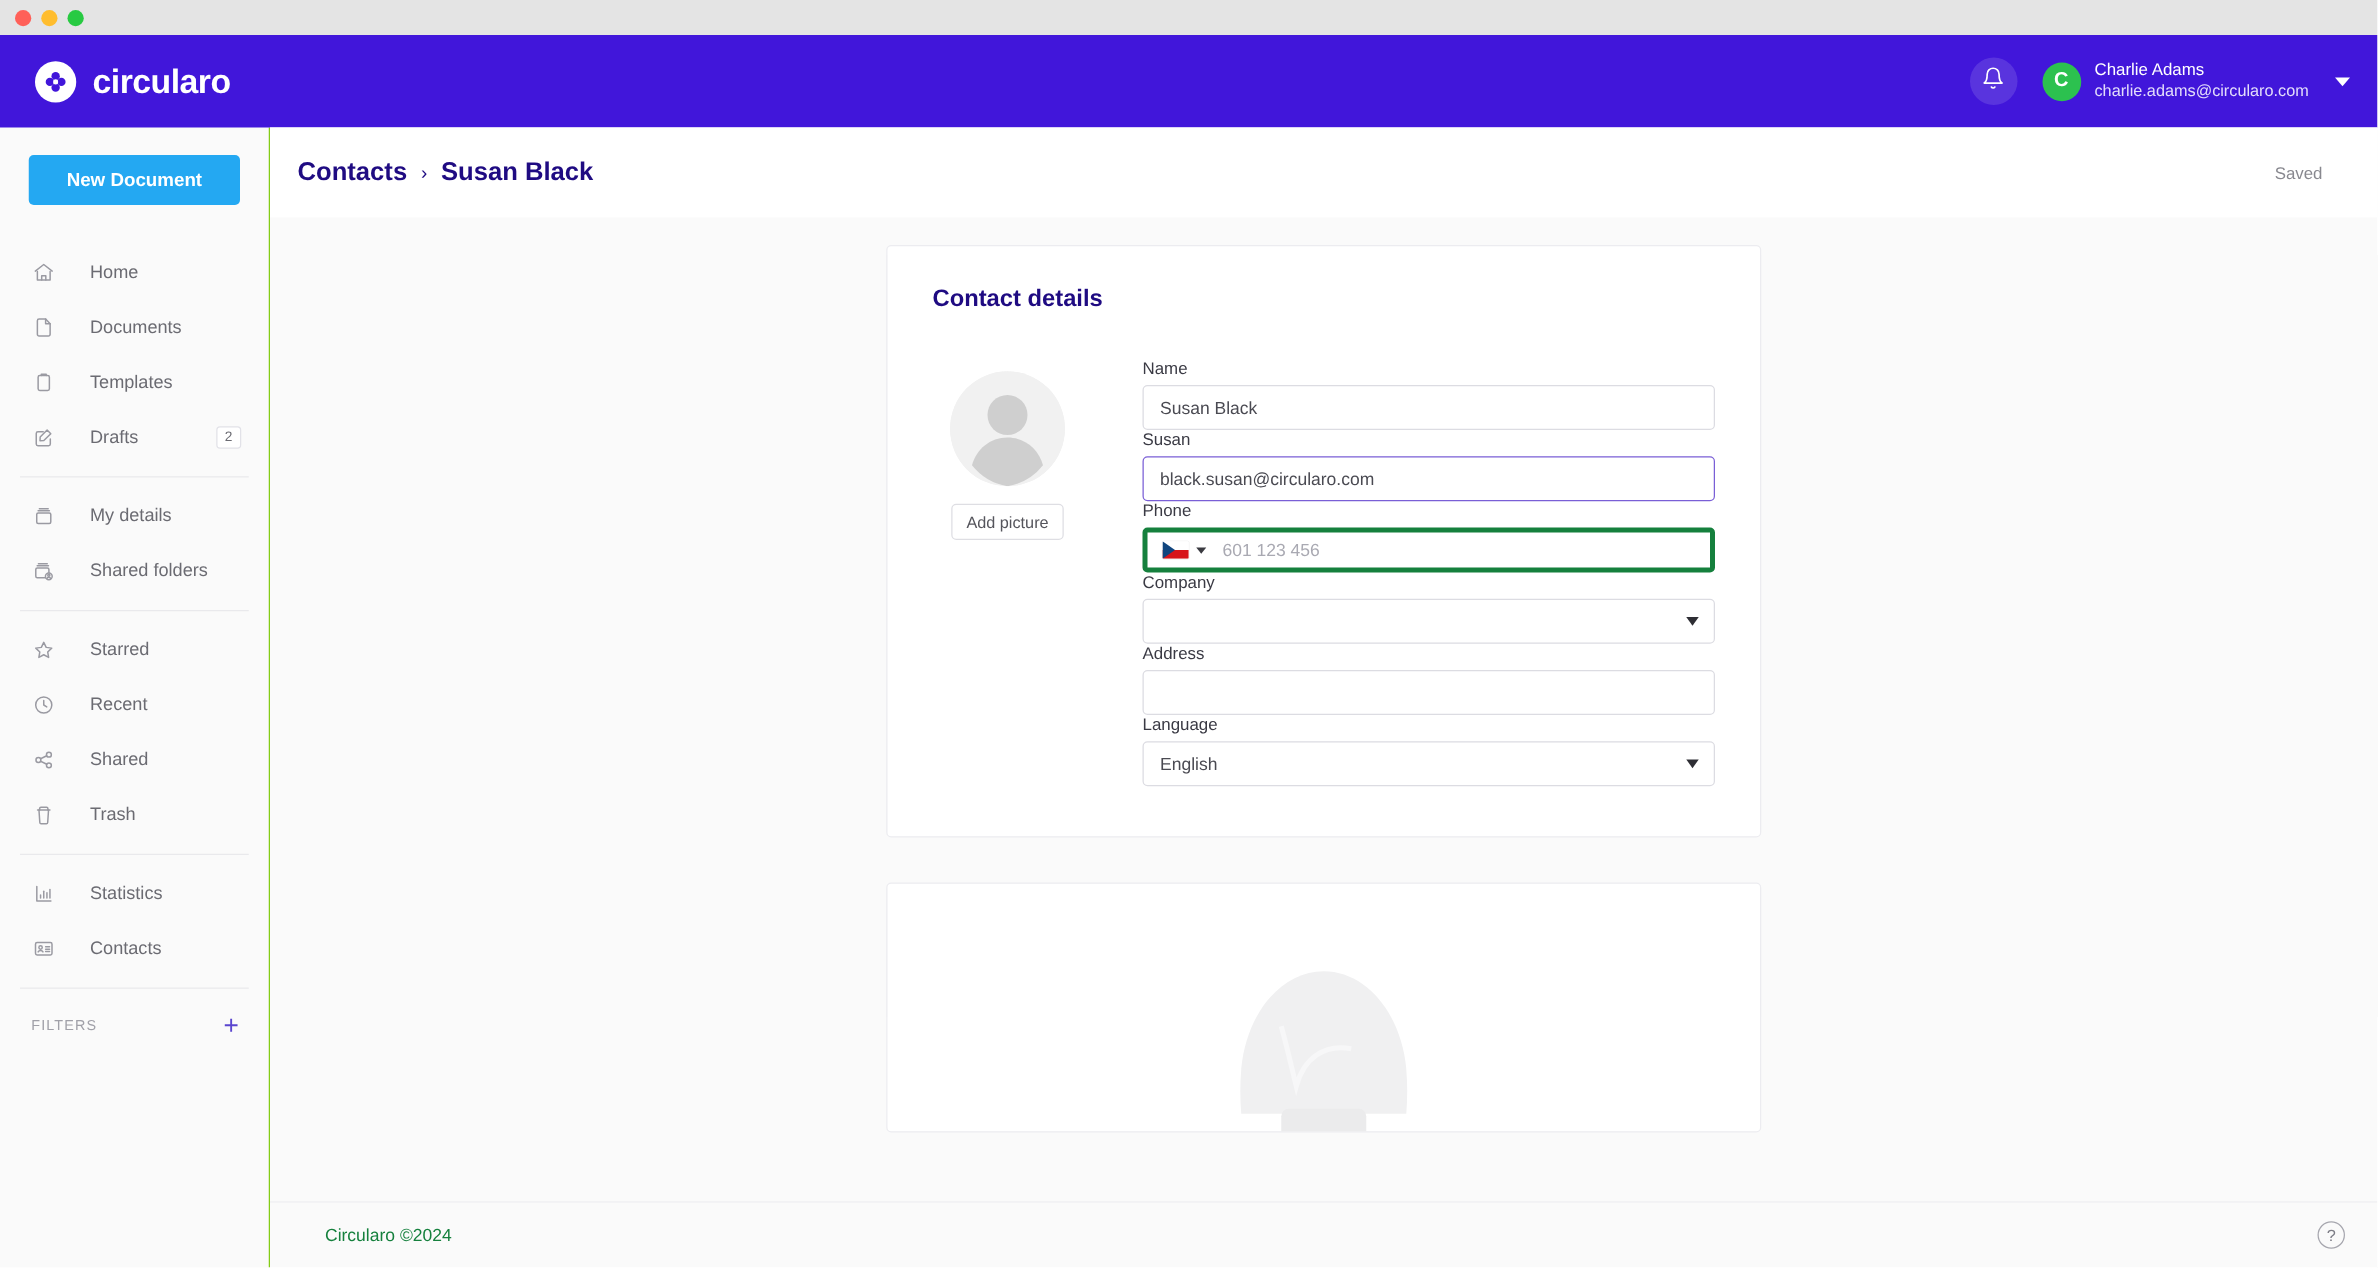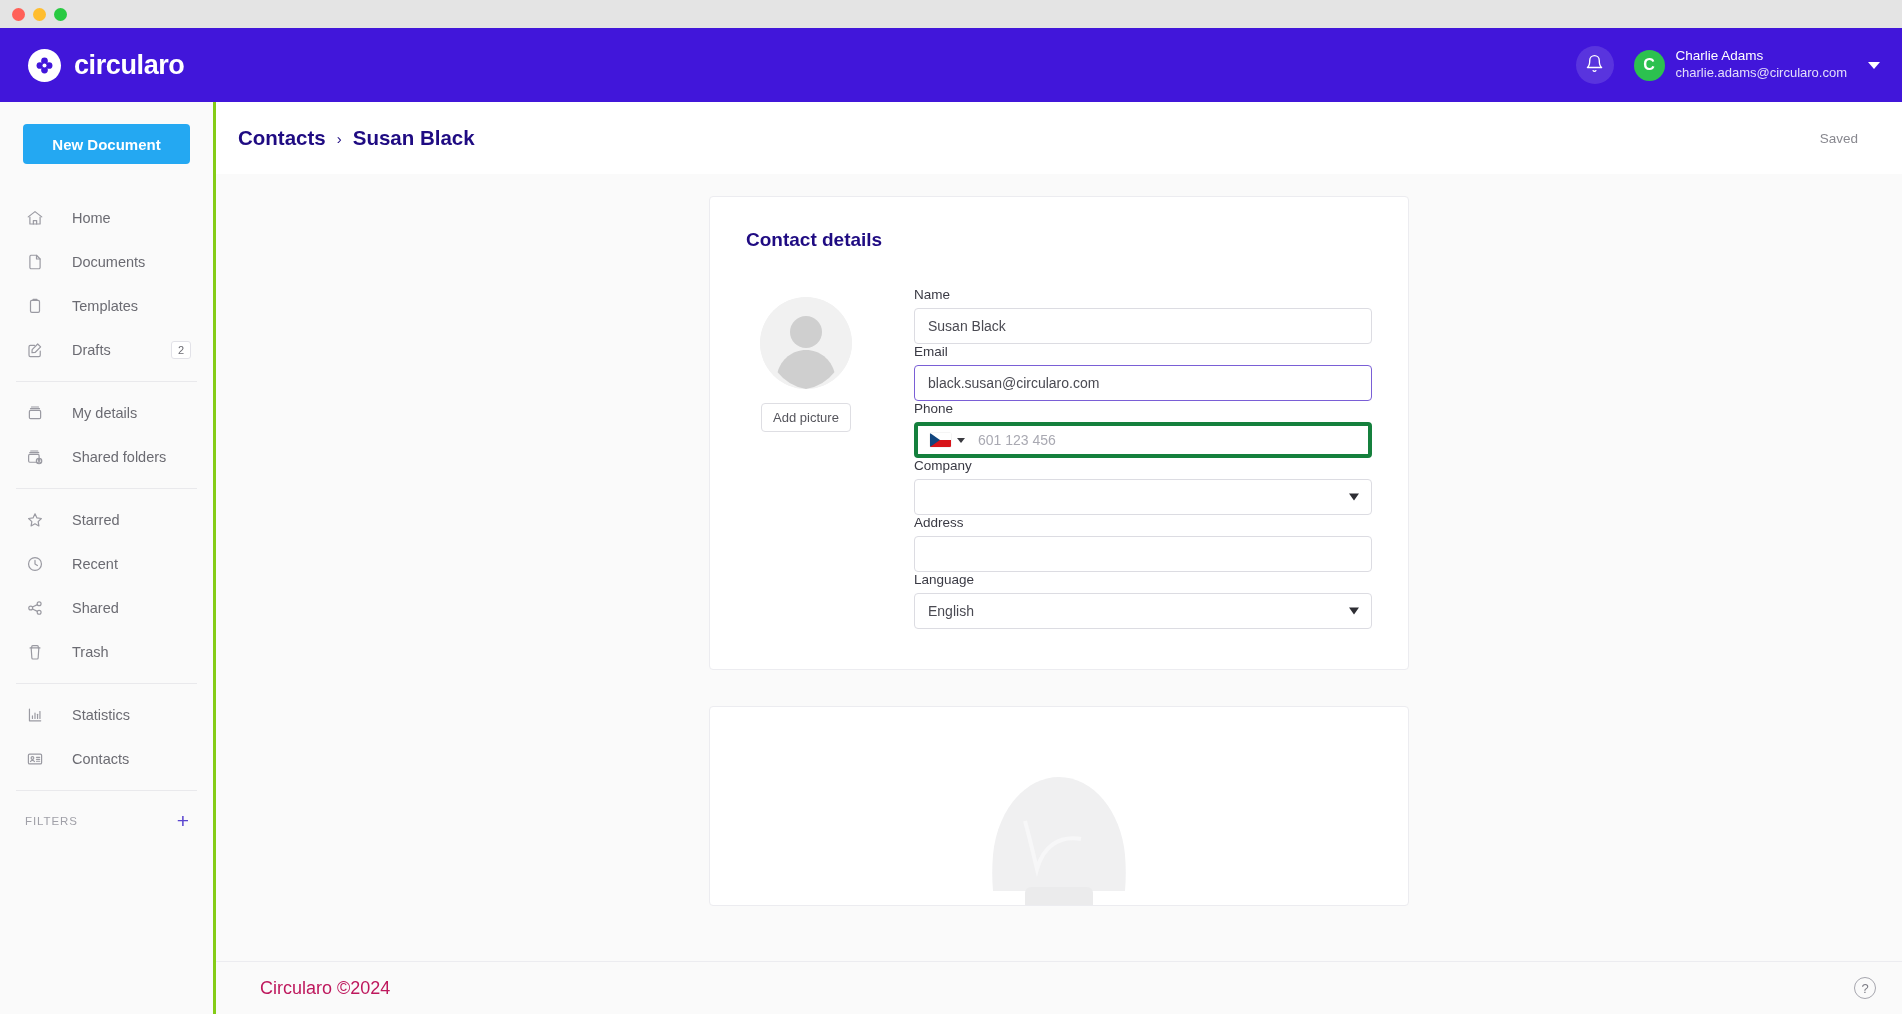--- a/index.html
+++ b/index.html
@@ -66,21 +66,21 @@
     margin-left: 10px;
   }
 
   
   .app-body { display: flex; height: calc(1014px - 28px - 74px); }
 
   
   .sidebar {
     width: 216px; min-width: 216px;
     background: #fafafa;
-    border-right: 3px solid #84cc16;
+    border-right: 1px solid #84cc16;
     display: flex; flex-direction: column;
     padding-top: 22px;
   }
   .new-doc-btn {
     margin: 0 23px 32px 23px;
     background: #24a8f2; color: #ffffff;
     border: none; border-radius: 4px;
     height: 40px; font-size: 15px; font-weight: 700;
     font-family: "Liberation Sans", sans-serif;
     cursor: pointer;
@@ -250,21 +250,21 @@
   }
 
   
   .footer {
     height: 53px; min-height: 53px;
     border-top: 1px solid #ececf0;
     background: #fafafa;
     display: flex; align-items: center; justify-content: space-between;
     padding: 0 26px 0 44px;
   }
-  .footer-text { color: #be185d; font-size: 18px; }
+  .footer-text { color: #15803d; font-size: 14px; }
   .help-btn {
     width: 22px; height: 22px; border-radius: 50%;
     border: 1px solid #a6a6ae; color: #7d7d86;
     display: flex; align-items: center; justify-content: center;
     font-size: 13px; cursor: pointer;
   }
 </style>
 </head>
 <body>
 
@@ -494,21 +494,21 @@
           </div>
 
           <div class="form-col">
 
             <div class="field">
               <label class="field-label">Name</label>
               <input class="field-input" type="text" value="Susan Black" style="">
             </div>
 
             <div class="field">
-              <label class="field-label">Email</label>
+              <label class="field-label">Susan</label>
               <input class="field-input focused" type="text" value="black.susan@circularo.com" style="">
             </div>
 
             <div class="field">
               <label class="field-label">Phone</label>
               <div class="phone-wrap">
                 <span class="flag-sel">
                   <span class="flag-cz">
                     <span class="top"></span>
                       <span class="bot"></span>

